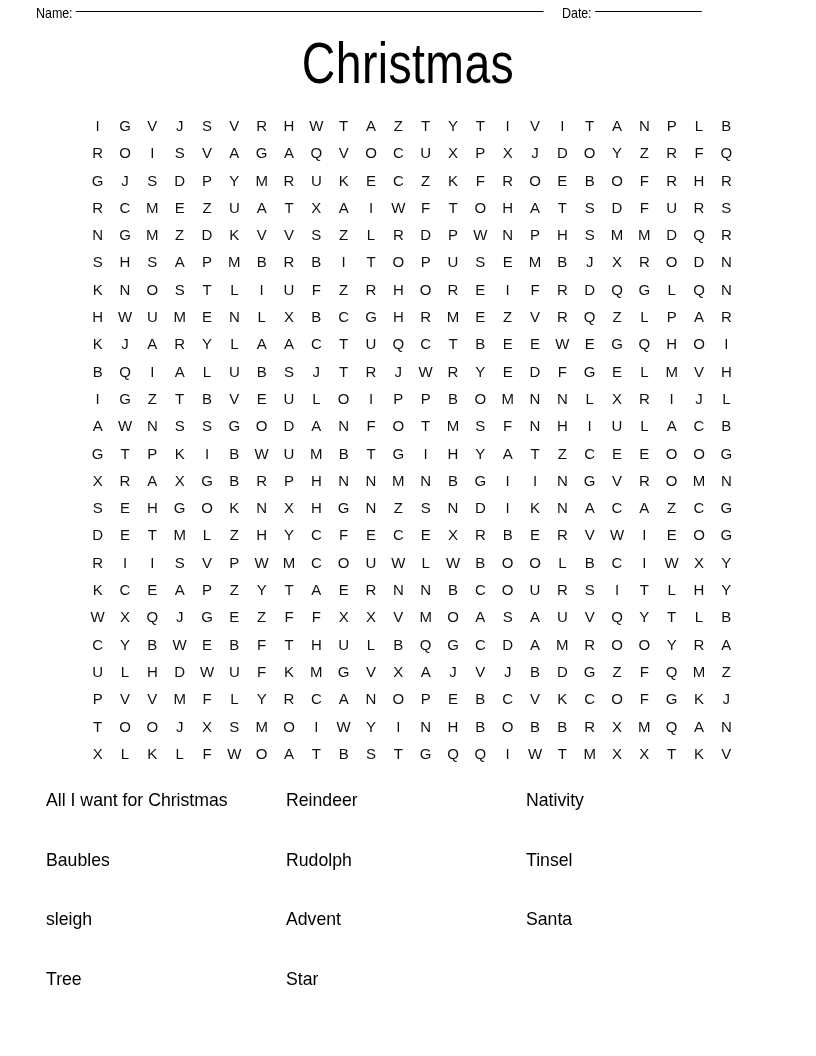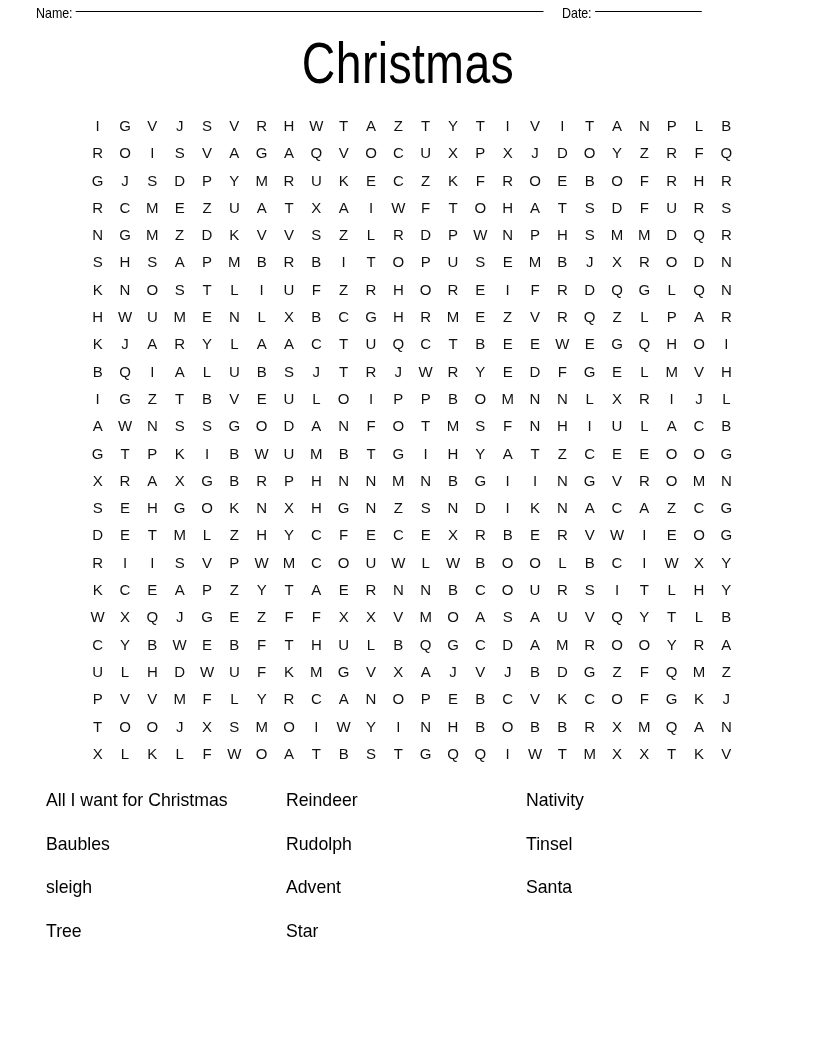--- a/index.html
+++ b/index.html
@@ -89,21 +89,21 @@
   }
 
   
   #wordlist {
     position: absolute;
     top: 778px;
     left: 46px;
     width: 720px;
     display: grid;
     grid-template-columns: 240px 240px 240px;
-    row-gap: 0px;
+    row-gap: 16px;
   }
   .word-item {
     height: 43.5px;
     line-height: 43.5px;
     font-size: 19px;
     font-family: "Liberation Sans", sans-serif;
     color: #000000;
     white-space: nowrap;
     transform: scaleX(0.93);
     transform-origin: left center;

